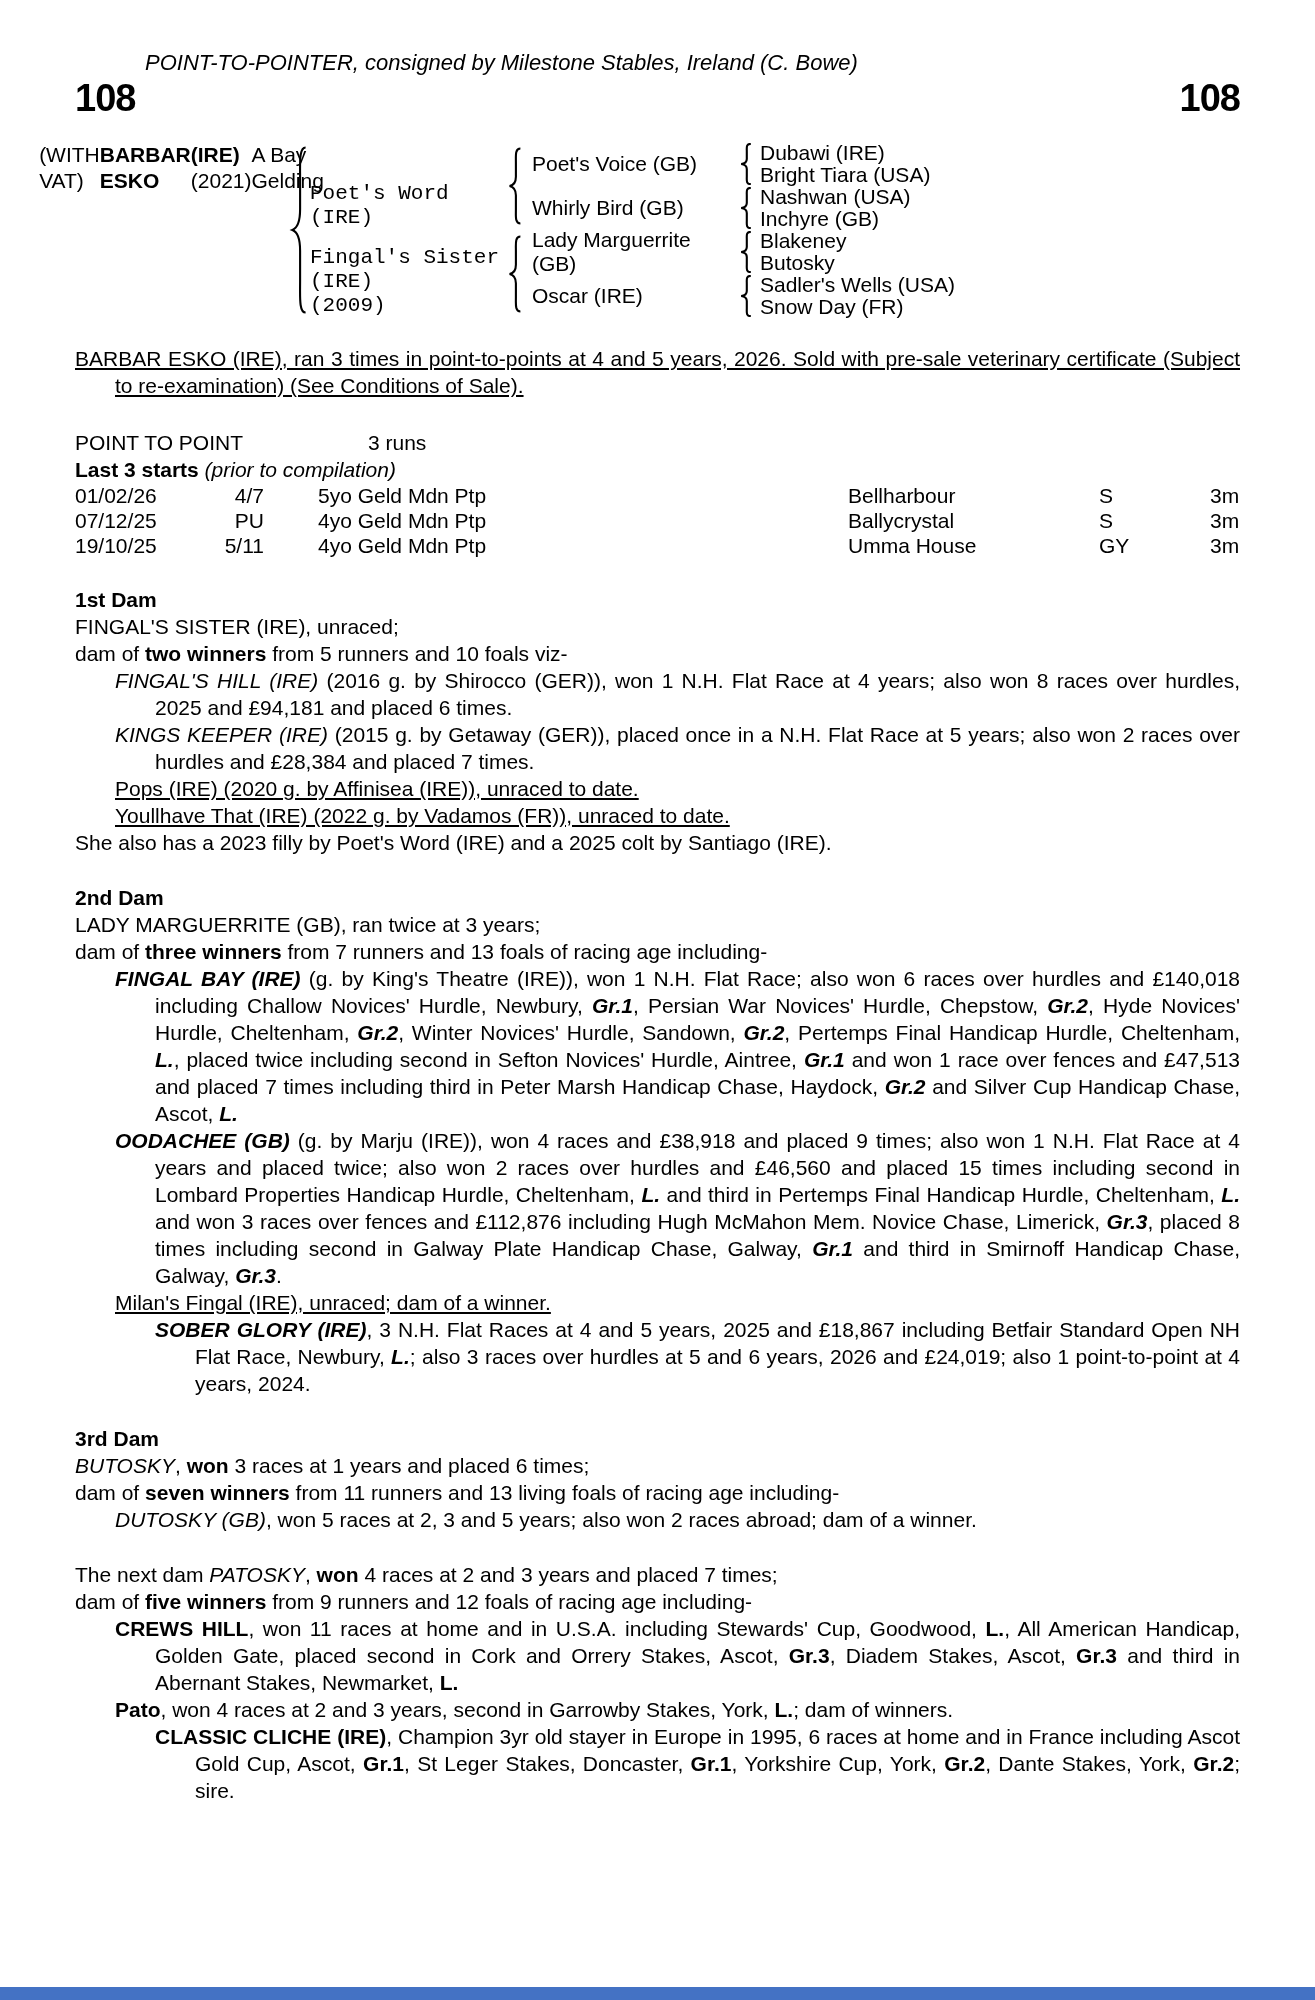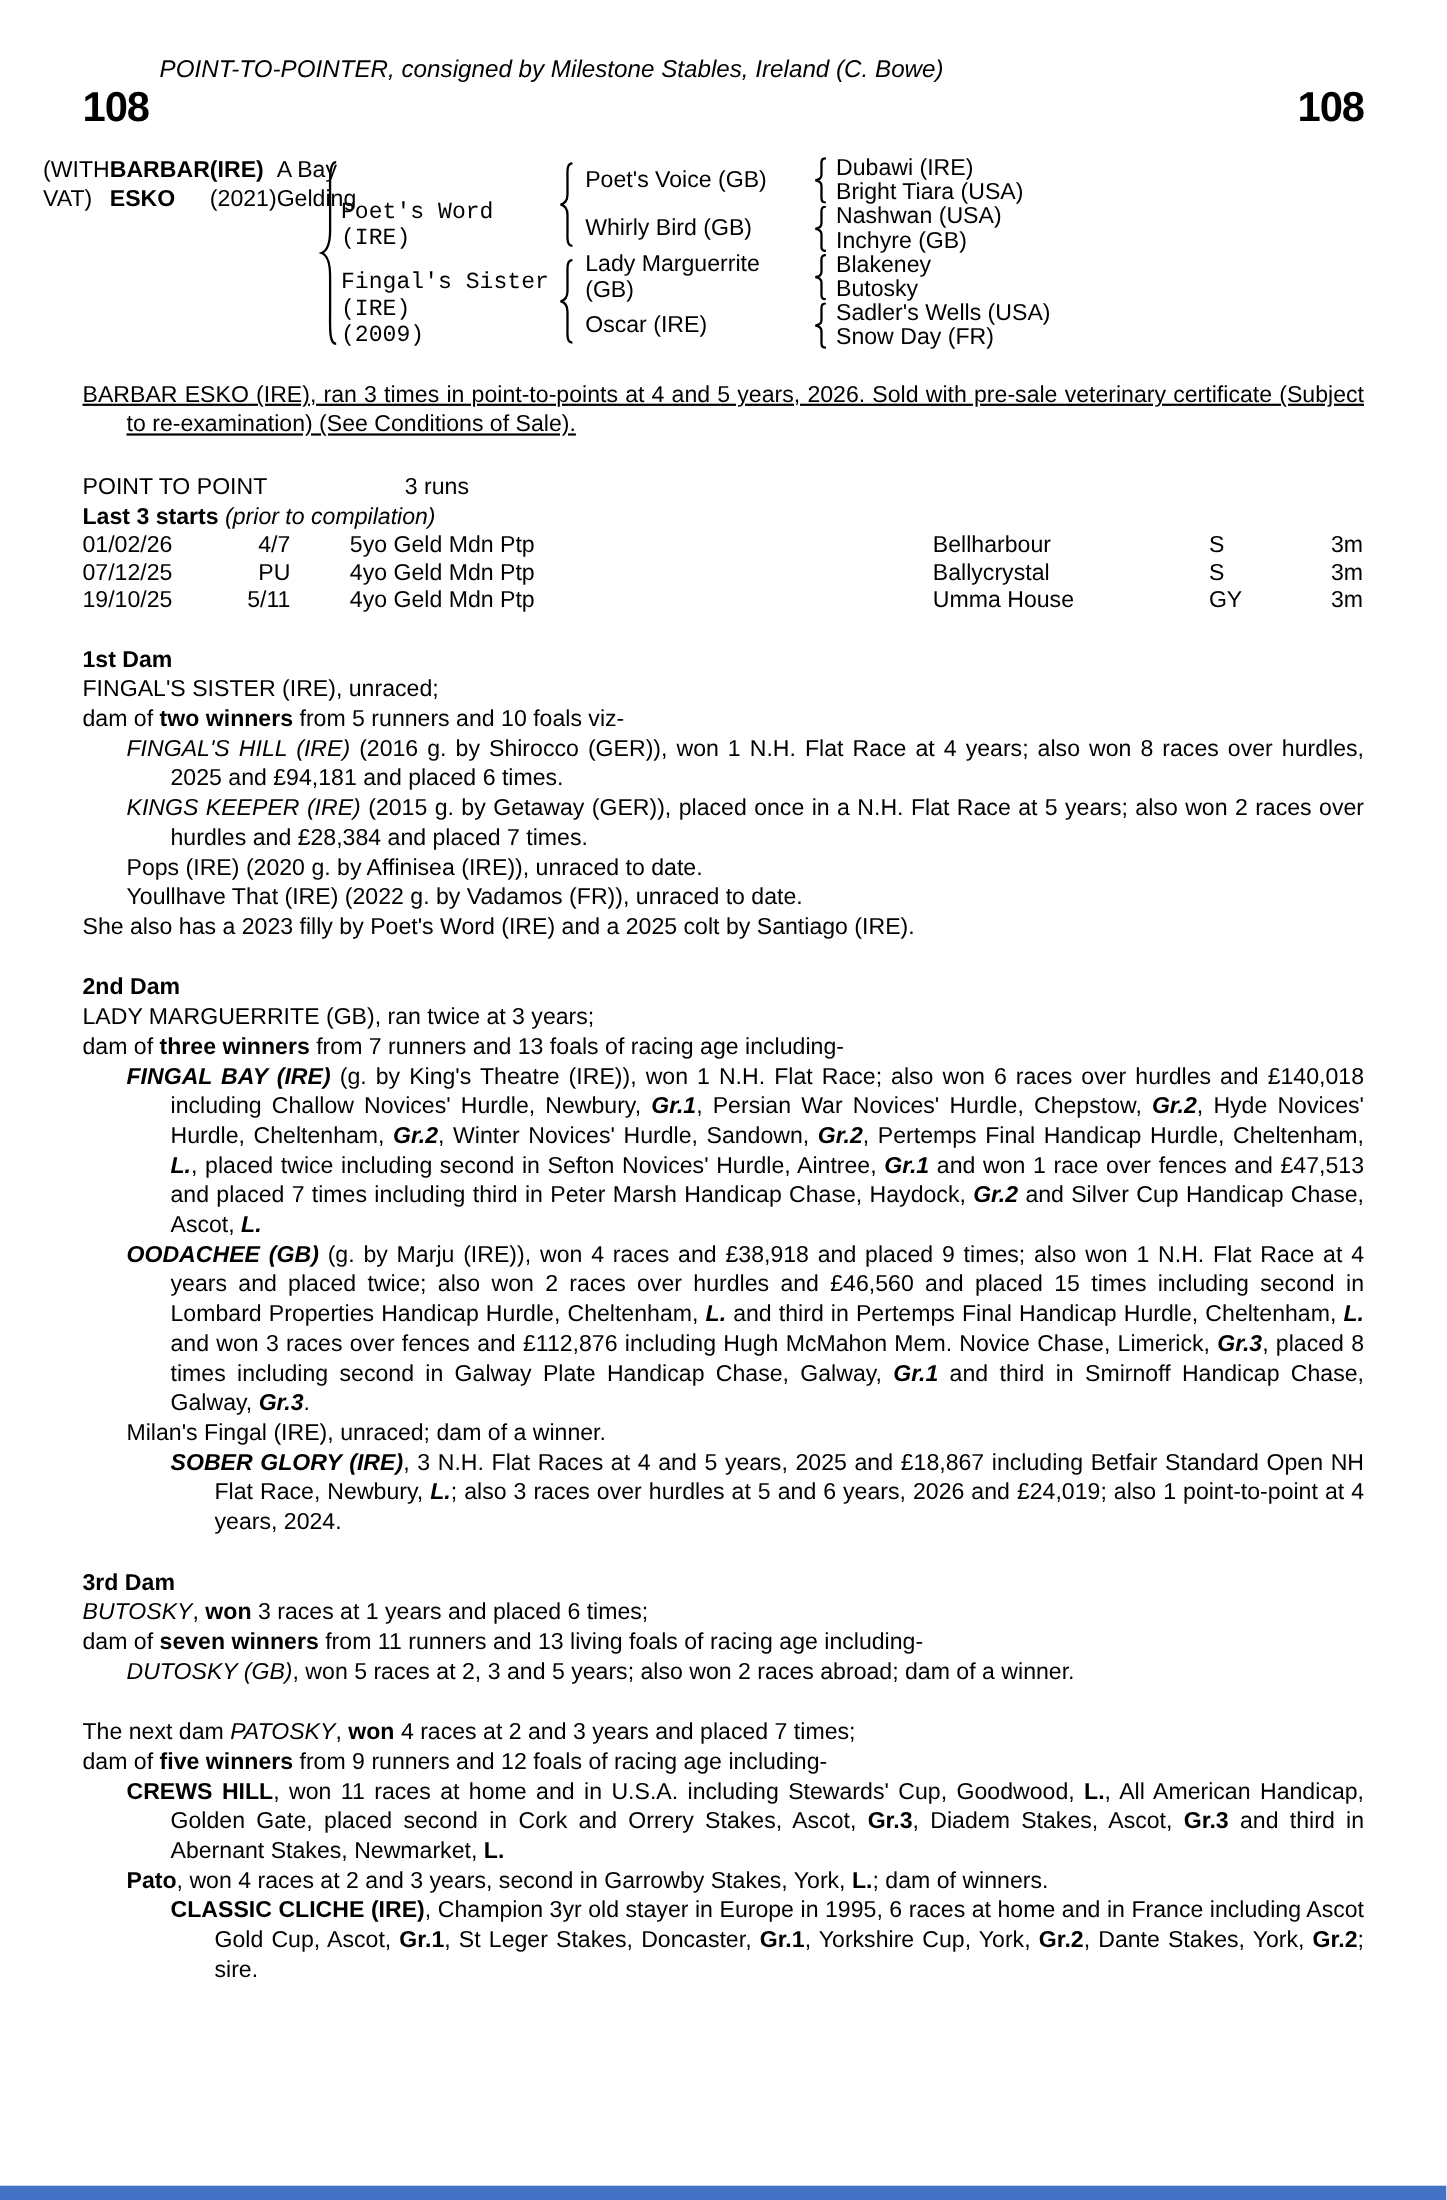--- a/index.html
+++ b/index.html
@@ -29,21 +29,21 @@
   .g2row{display:flex;height:88px;}
   .g2name{width:192px;display:flex;flex-direction:column;justify-content:flex-end;line-height:24px;padding-right:4px;font-family:Liberation Mono, monospace;}
   .g2unit{display:flex;flex-direction:column;flex:1;}
   .g3unit{display:flex;height:44px;}
   .g3name{width:214px;display:flex;align-items:center;padding-left:8px;box-sizing:border-box;}
   .g4pair{display:flex;flex-direction:column;justify-content:center;line-height:22px;padding-left:6px;white-space:nowrap;}
 
   
   .para{line-height:27px;margin:0;}
   .p-l0h{padding-left:40px;text-indent:-40px;text-align:justify;text-decoration:underline;}
-  .p-l1{padding-left:40px;}
+  .p-l1{padding-left:40px;text-decoration:underline;}
   .p-l1h{padding-left:80px;text-indent:-40px;text-align:justify;}
   .p-l2h{padding-left:120px;text-indent:-40px;text-align:justify;}
   .sb{font-weight:bold;}
   .si{font-style:italic;}
   .sbi{font-weight:bold;font-style:italic;}
 
   .intro-para{margin-top:27px;}
   .ptp-line{margin-top:30px;line-height:27px;}
   .ptp-label{display:inline-block;width:293px;}
 

